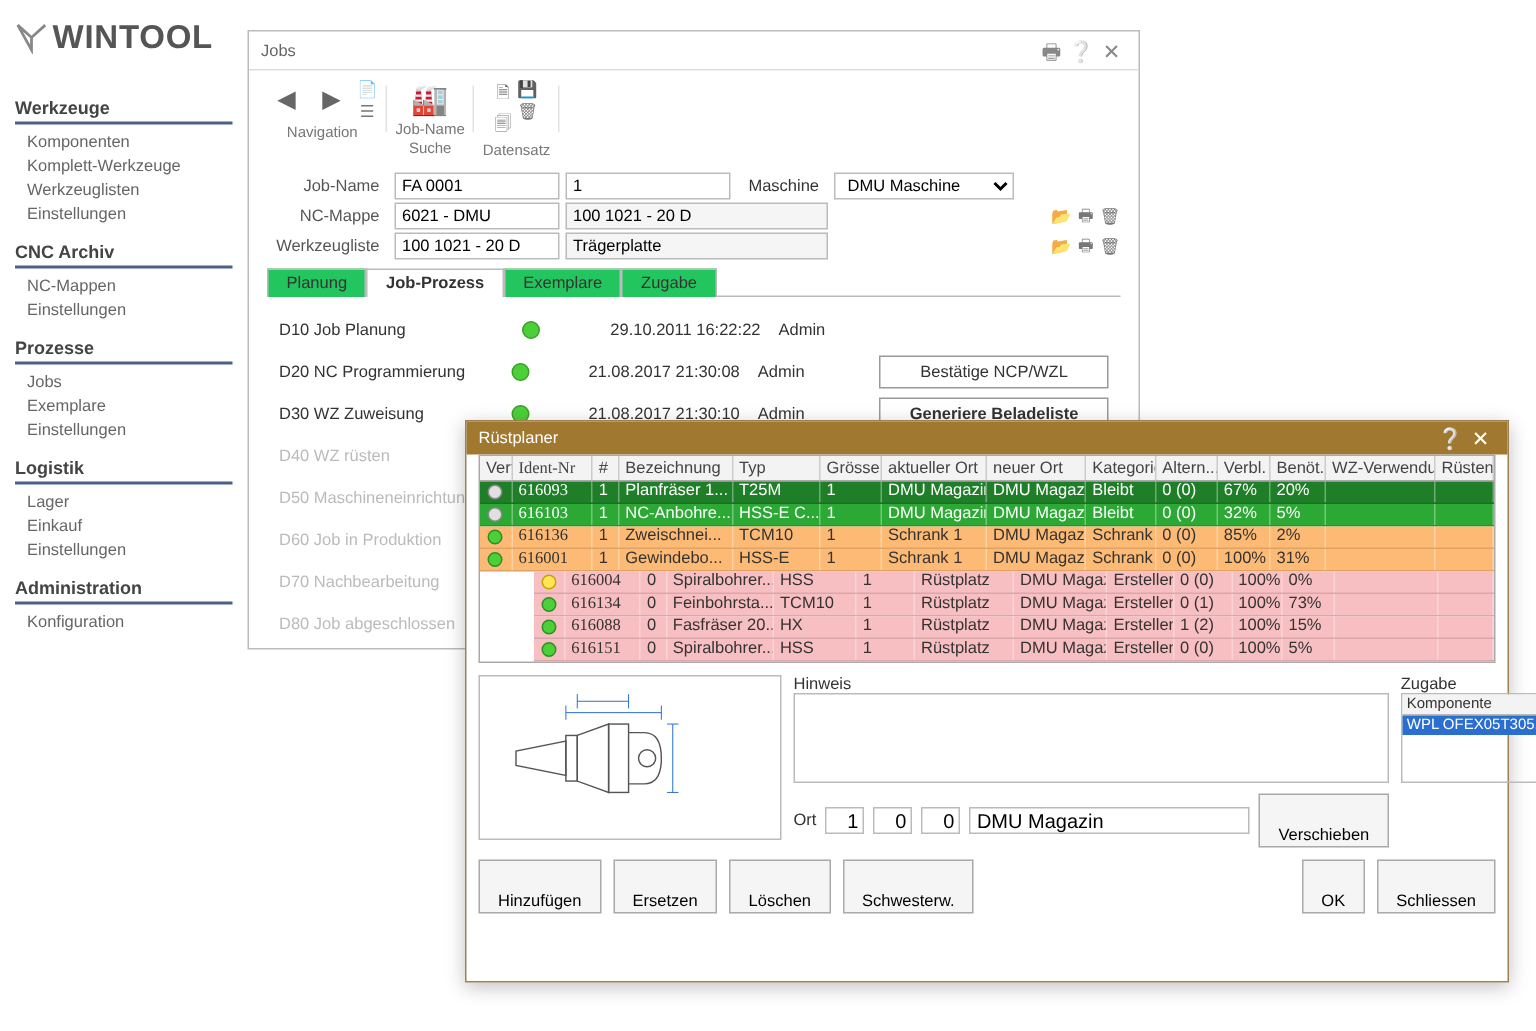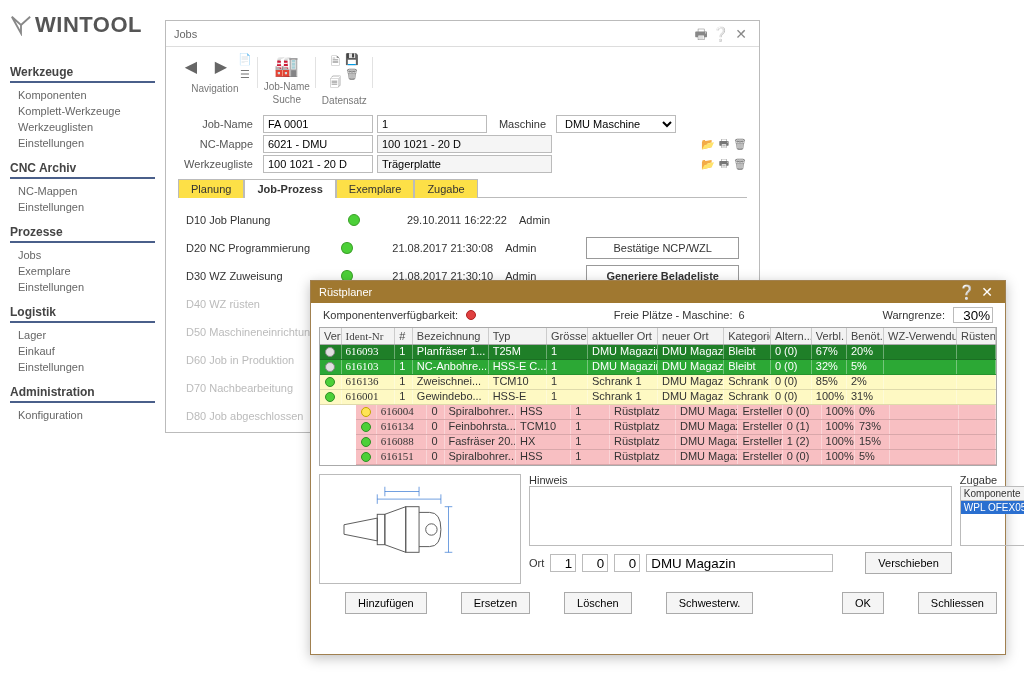--- a/index.html
+++ b/index.html
@@ -26,21 +26,21 @@
 .tool-label { font-size: 10px; color:#777; margin-top:2px; white-space:nowrap;}
 .small-stack { display:flex; flex-direction:column; gap:2px;}
 
 .form-area { padding: 6px 12px 4px; }
 .form-row { display:flex; align-items:center; height:20px; gap:4px;}
 .form-label { width: 75px; text-align:right; color:#555; margin-right:6px; font-size:11px;}
 .form-field { border:1px solid #bbb; height:18px; line-height:16px; padding:0 4px; background:#fff; font-size:11px;}
 .form-field.readonly { background:#f5f5f5;}
 
 .tabbar { display:flex; border-bottom:1px solid #bbb; margin: 0 12px; }
-.tab { padding: 3px 12px; border:1px solid #bbb; border-bottom:none; background:#fde047; font-size:11px; cursor:pointer; position:relative; top:1px;}
+.tab { padding: 3px 12px; border:1px solid #bbb; border-bottom:none; background:#22c55e; font-size:11px; cursor:pointer; position:relative; top:1px;}
 .tab.active { background:#fff; font-weight:bold;}
 
 .process-list { padding: 8px 20px; }
 .proc-row { display:flex; align-items:center; height:28px; gap:12px;}
 .proc-disabled { color: #bbb; }
 .proc-name { width: 150px; }
 .status-dot { width:12px; height:12px; border-radius:50%; border:1px solid #888;}
 .status-green { background:#4cd038; border-color:#3aa028;}
 .proc-time { width: 135px; text-align: right; }
 .proc-user { width: 60px; }
@@ -57,21 +57,21 @@
 .planer-meta input { width:40px; border:1px solid #bbb; height:16px; text-align:right; padding-right:2px;}
 
 .grid { margin: 0 8px; border:1px solid #aaa; font-size:11px;}
 .grid-head { display:flex; background:#f3f3f3; border-bottom:1px solid #aaa;}
 .grid-head > div { border-right:1px solid #ccc; padding:2px 4px; font-weight:normal; color:#444; overflow:hidden; white-space:nowrap;}
 .grid-body { }
 .grid-row { display:flex; border-bottom:1px solid rgba(0,0,0,.12); height:15px; }
 .grid-row > div { border-right: 1px solid rgba(255,255,255,.35); padding:0 4px; overflow:hidden; white-space:nowrap; text-overflow:clip; }
 .row-green { background:#2ca835; color:#fff;}
 .row-green-sel { background:#1f7f28; color:#fff;}
-.row-yellow { background:#fef9c3;justify-content:flex-end; }
+.row-yellow { background:#fdba74;justify-content:flex-end; }
 .row-pink { background:#f8bfc2;margin-left:36px; }
 
 .c-s{width:22px;} .c-id{width:55px;font-family:Liberation Serif, serif;} .c-h{width:18px;} .c-bez{width:78px;} .c-typ{width:60px;}
 .c-gr{width:42px;} .c-akt{width:72px;} .c-neu{width:68px;} .c-kat{width:48px;} .c-alt{width:42px;}
 .c-vb{width:36px;} .c-be{width:38px;} .c-wz{width:75px;} .c-ru{width:40px;}
 
 .grid-body .c-s{display:flex;align-items:center;justify-content:center;}
 .dot{width:10px;height:10px;border-radius:50%;border:1px solid #888;}
 .dot-green{background:#4cd038;border-color:#2f8f25;}
 .dot-yellow{background:#ffe455;border-color:#c2a700;}
@@ -87,21 +87,21 @@
 .ort-row .t{ flex:1; border:1px solid #bbb; height:18px; padding:0 4px;}
 
 .zugabe{ width:130px;}
 .zugabe .box{ border:1px solid #bbb; height:60px; font-size:10px;}
 .zugabe .zhead{ display:flex; background:#f3f3f3; border-bottom:1px solid #bbb;}
 .zugabe .zhead div{ padding:1px 3px; }
 .zugabe .zrow{ display:flex;}
 .zugabe .zrow .c1{ background:#2a6fd0; color:#fff; flex:1; padding:1px 3px; overflow:hidden; white-space:nowrap;}
 
 .btn-row{ display:flex; gap:8px; padding:0 8px 8px;}
-.btn{ border:1px solid #aaa; background:#f5f5f5; height:22px; line-height:20px; padding:0 12px; font-size:11px; cursor:pointer;margin-left:26px;}
+.btn{ border:1px solid #aaa; background:#f5f5f5; height:22px; line-height:20px; padding:17px 12px; font-size:11px; cursor:pointer;}
 .btn-row .spacer { flex:1; }
 
 .mini-icon{font-size:11px; color:#777; cursor:pointer;}
 
 svg.tool-holder{width:200px;height:95px;}
 </style>
 </head>
 <body>
 
 <div class="logo">
@@ -253,27 +253,20 @@
         <div class="proc-name">D80 Job abgeschlossen</div>
       </div>
     </div>
 </div>
 
 <div class="planer-win">
   <div class="planer-title">
     <span class="planer-title-text">Rüstplaner</span>
     <span class="title-icon" style="color:#fff">❔</span>
     <span class="title-icon" style="color:#fff">✕</span>
-  </div>
-  <div class="planer-meta">
-    <span class="lbl">Komponentenverfügbarkeit:</span>
-    <span class="dot" style="background:#e04040;border-color:#b02020;"></span>
-    <span class="spacer"><span>Freie Plätze - Maschine:</span>&nbsp;&nbsp;<span>6</span></span>
-    <span>Warngrenze:</span>
-    <input value="30%" style="">
   </div>
 
   <div class="grid">
     <div class="grid-head" id="grid-head">
         <div class="c-s">Verf.</div>
         <div class="c-id">Ident-Nr</div>
         <div class="c-h">#</div>
         <div class="c-bez">Bezeichnung</div>
         <div class="c-typ">Typ</div>
         <div class="c-gr">Grösse</div>

